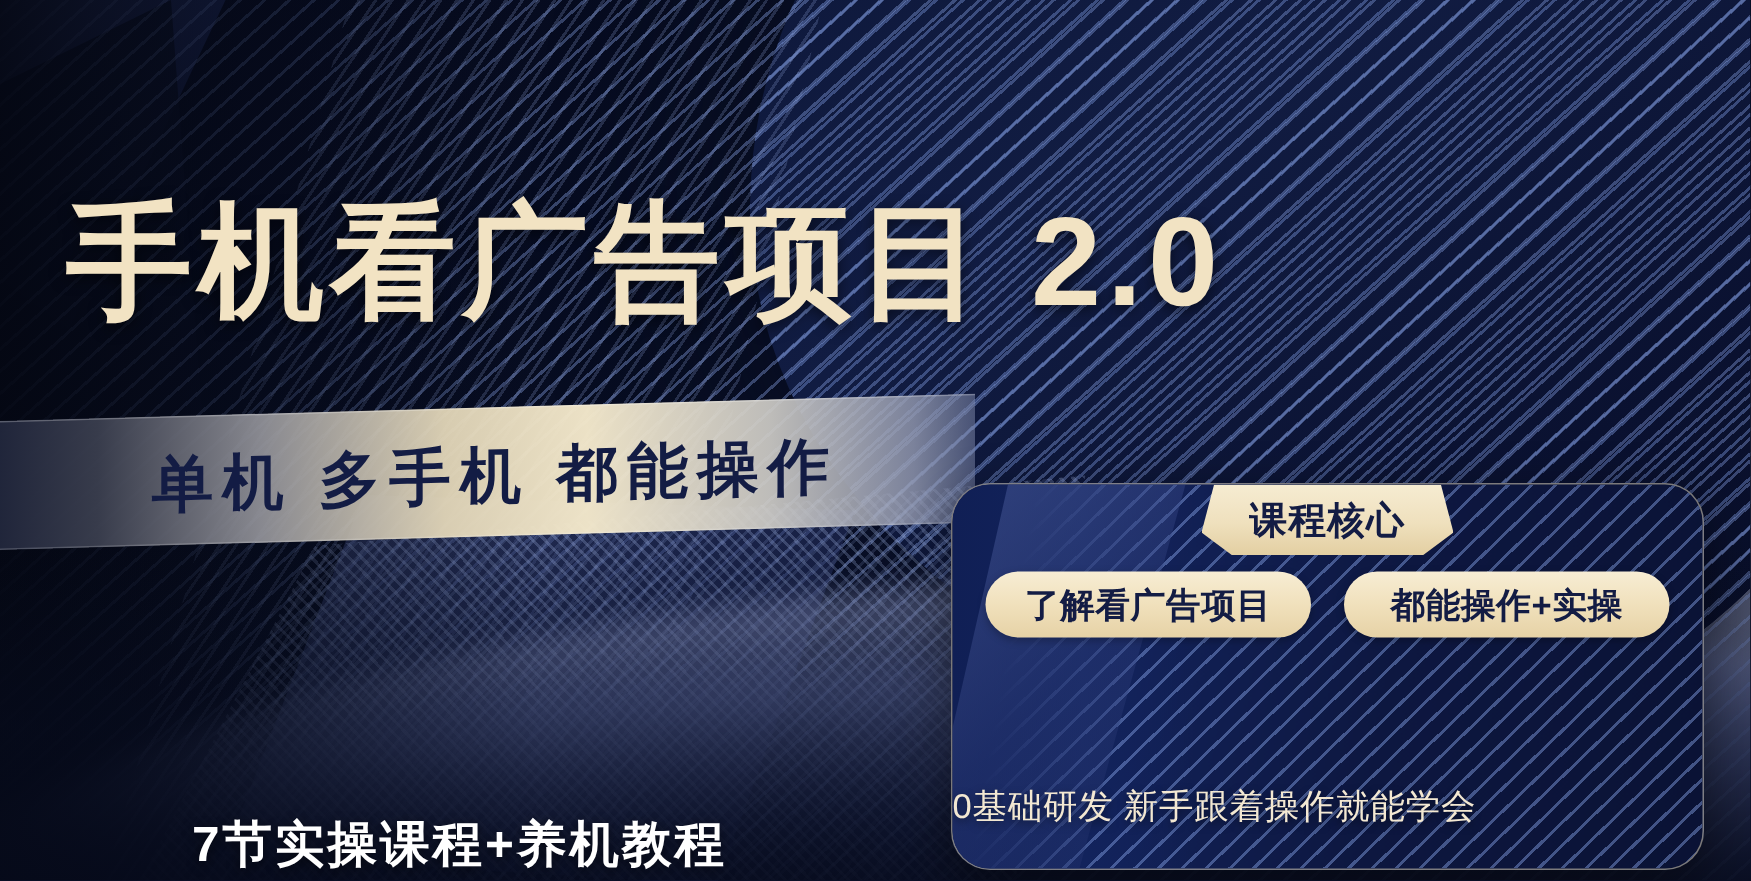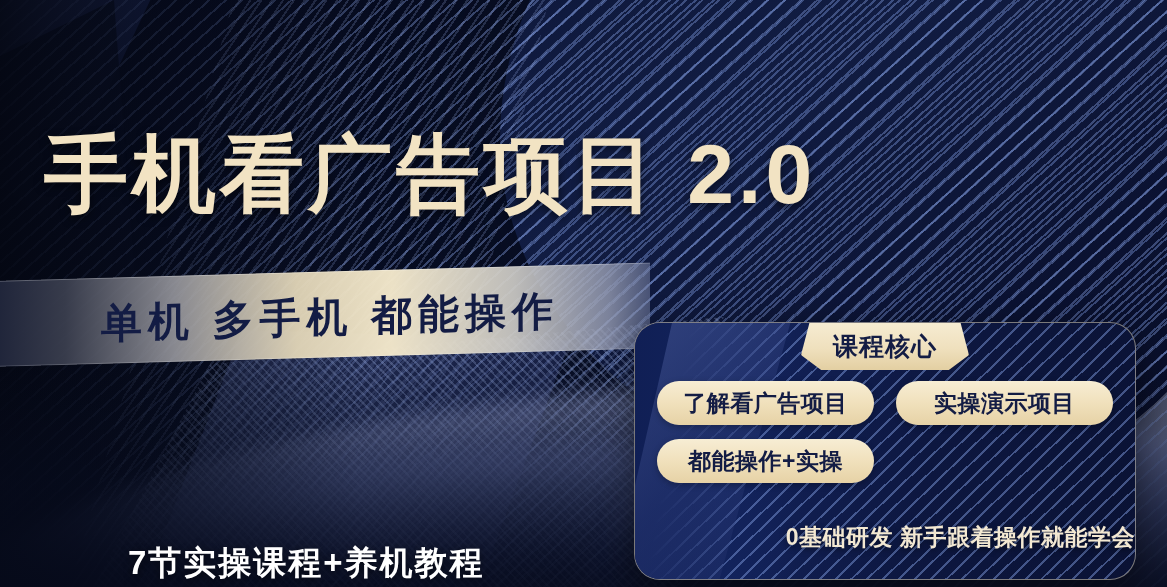--- a/index.html
+++ b/index.html
@@ -257,24 +257,24 @@
     font-size: 23px;
     font-weight: 700;
     letter-spacing: 0.5px;
     white-space: nowrap;
     box-shadow: 0 2px 6px rgba(0,0,0,0.28);
   }
 
   .core-footnote {
     position: absolute;
     left: 0; right: 0; bottom: 26px;
-    text-align: right;
+    text-align: left;
     color: #f3e8d2;
     font-size: 23px;
-    font-weight: 700;
+    font-weight: 400;
     letter-spacing: 0.5px;
     white-space: nowrap;
     z-index: 2;
     text-shadow: 0 2px 6px rgba(0,0,0,0.5);
   }
 </style>
 </head>
 <body>
 
 <div id="banner">
@@ -303,20 +303,19 @@
 
   <div class="core-card">
     <div class="card-dark-left"></div>
     <div class="card-stripes"></div>
     <div class="card-facet"></div>
 
     <div class="core-tab">课程核心</div>
 
     <div class="pill-grid">
       <div class="pill">了解看广告项目</div>
-      <div class="pill">实操演示项目</div>
       <div class="pill">都能操作+实操</div>
     </div>
 
     <div class="core-footnote">0基础研发 新手跟着操作就能学会</div>
   </div>
 
 </div>
 
 </body></html>

